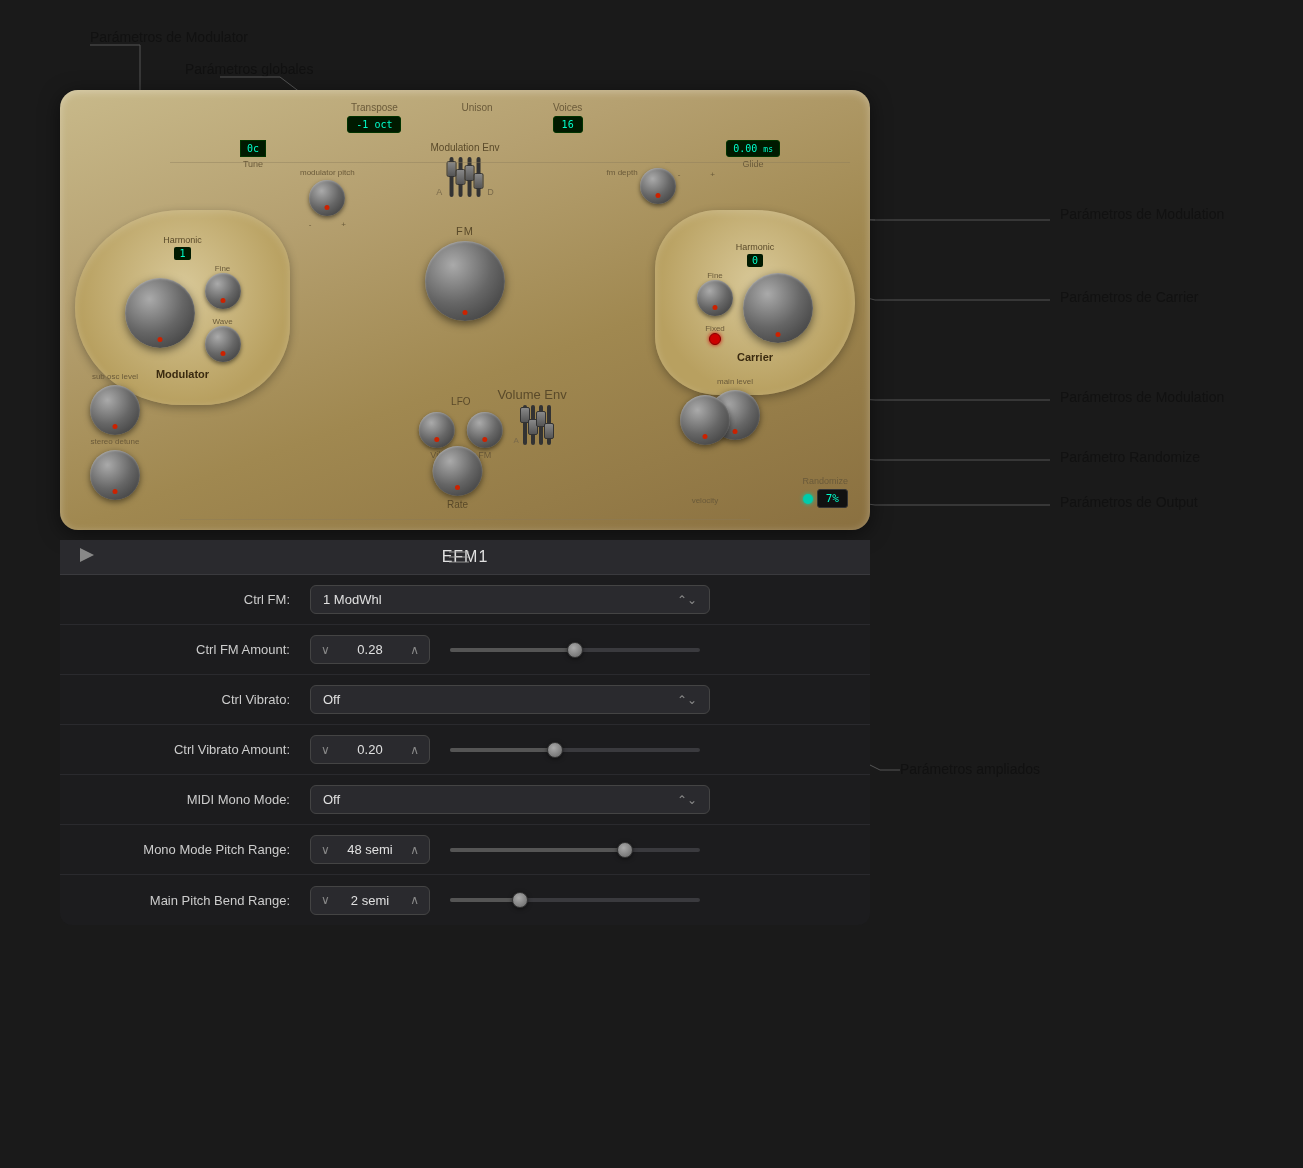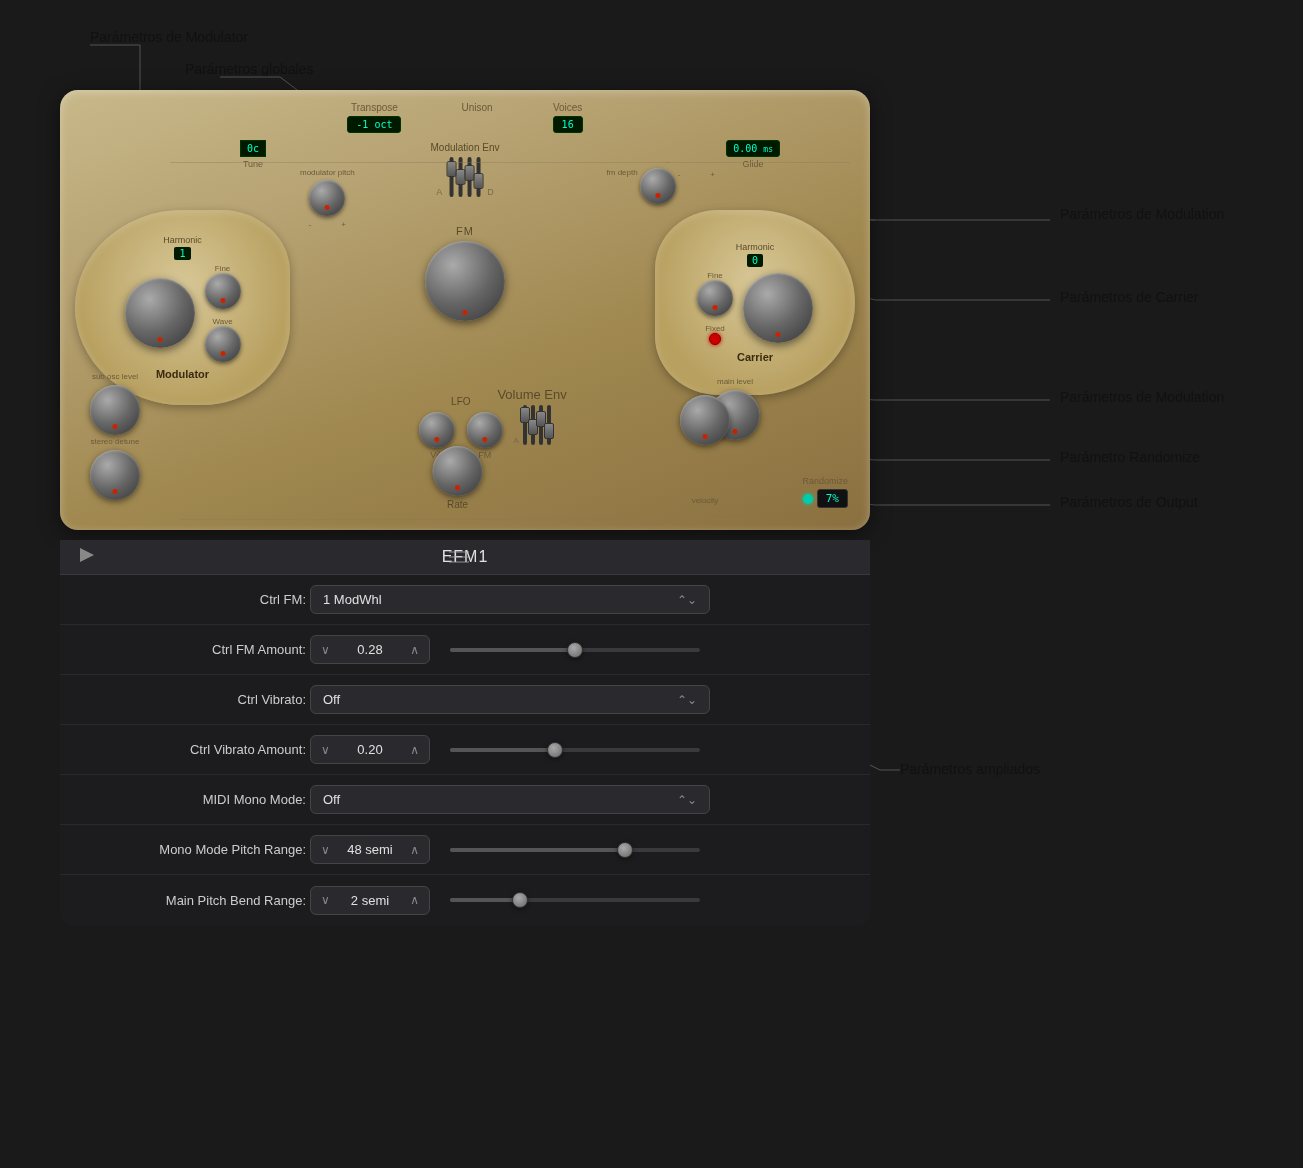--- a/index.html
+++ b/index.html
@@ -128,21 +128,21 @@
 
     .param-row:last-child {
       border-bottom: none;
     }
 
     .param-label {
       font-size: 13px;
       color: #cccccc;
       width: 220px;
       text-align: right;
-      padding-right: 4px;
+      padding-right: 20px;
     }
 
     .param-control {
       flex: 1;
       display: flex;
       align-items: center;
       gap: 8px;
     }
 
     .select-box {

